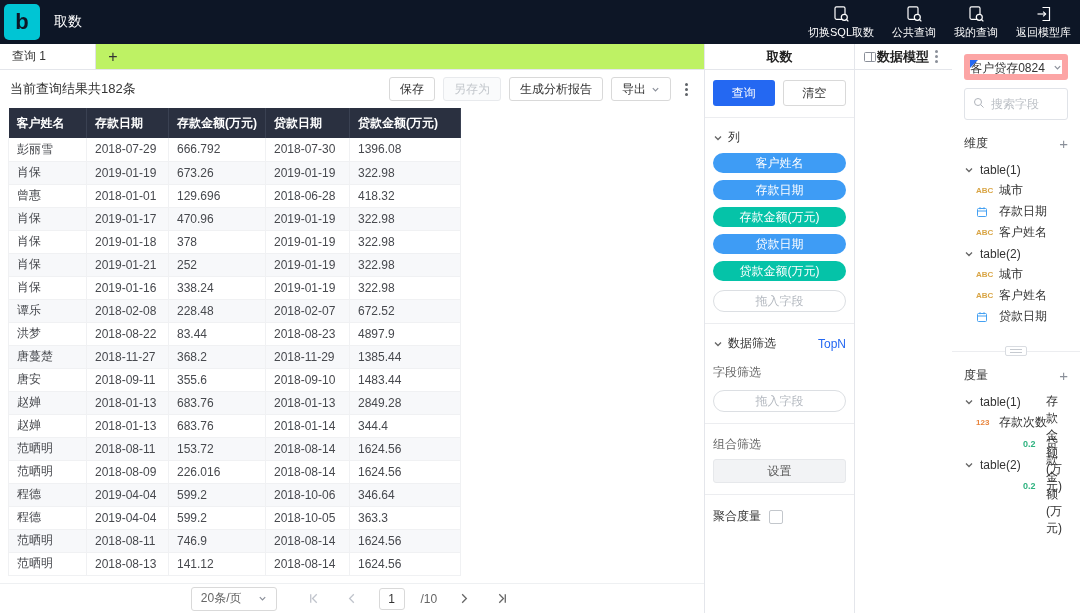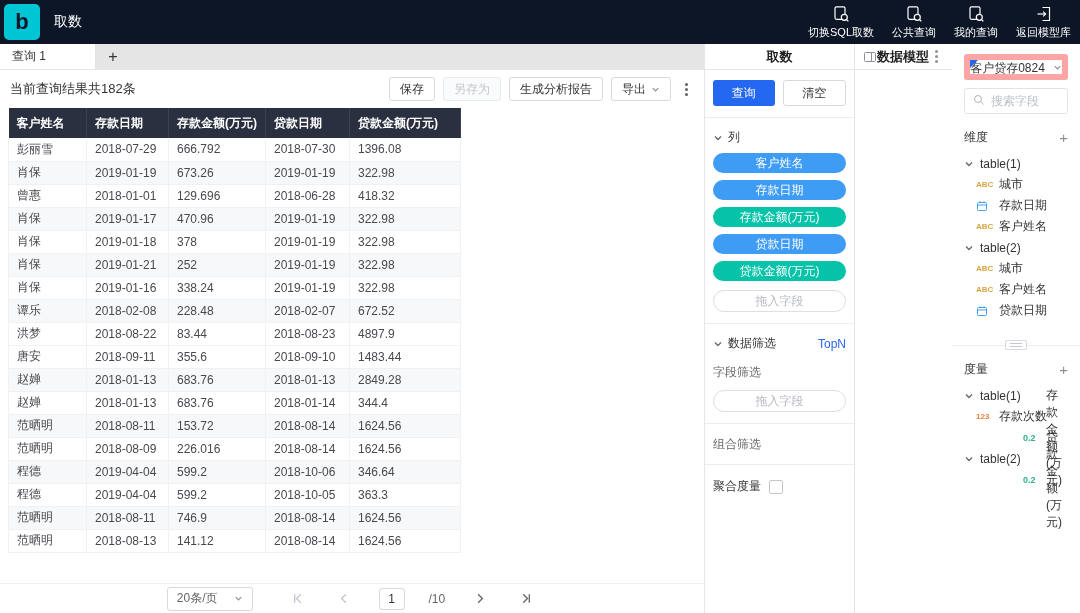--- a/index.html
+++ b/index.html
@@ -18,21 +18,21 @@
   .top-action .tlbl { font-size:11px; color:#fff; white-space:nowrap; }
   .ticon { height:18px; display:flex; align-items:center; }
 
   
   .main { display:flex; height:569px; }
   .left-col { flex:1; min-width:0; display:flex; flex-direction:column; border-right:1px solid #e4e6eb; }
   .query-panel { width:150px; border-right:1px solid #e4e6eb; display:flex; flex-direction:column; background:#fff; }
   .model-panel { width:225px; display:flex; flex-direction:row; background:#fff; }
 
   
-  .tabstrip { height:26px; background:#e5e5e5; border-bottom:1px solid #e4e6eb; display:flex; align-items:stretch; }
+  .tabstrip { height:26px; background:#bef264; border-bottom:1px solid #e4e6eb; display:flex; align-items:stretch; }
   .tab { width:96px; background:#fff; border-right:1px solid #e0e2e6; display:flex; align-items:center; padding:0 12px; }
   .tab-add { width:34px; display:flex; align-items:center; justify-content:center; font-size:16px; color:#333; cursor:pointer; }
 
   
   .results-toolbar { height:38px; display:flex; align-items:center; padding:0 10px; gap:8px; }
   .summary { font-size:13px; color:#333; margin-right:auto; }
   .btn { height:24px; line-height:22px; padding:0 10px; background:#fff; border:1px solid #d9d9d9;
          border-radius:3px; font-size:12px; color:#333; cursor:pointer; display:inline-flex; align-items:center; gap:5px; }
   .btn.disabled { color:#c3c7cc; border-color:#e8eaed; background:#fafbfc; }
   .vdots { display:inline-flex; flex-direction:column; gap:2px; align-items:center; padding:4px 6px; cursor:pointer; }
@@ -43,21 +43,21 @@
   .table-wrap { flex:1; overflow:hidden; margin-left:8px; }
   table { border-collapse:collapse; table-layout:fixed; }
   th { background:#2a3040; color:#fff; font-weight:bold; height:30px; text-align:left; padding:0 8px;
        font-size:12px; border-right:1px solid #3a4152; white-space:nowrap; overflow:hidden; }
   td { height:23px; padding:0 8px; border-bottom:1px solid #f0f1f3; border-right:1px solid #f0f1f3;
        font-size:12px; color:#47494e; white-space:nowrap; overflow:hidden; background:#fff; }
   td:first-child { border-left:1px solid #f0f1f3; }
   tr.alt td { background:#f7f8fa; }
 
   
-  .pagination { height:30px; border-top:1px solid #eef0f2; display:flex; align-items:center; justify-content:center; gap:24px; color:#666; }
+  .pagination { height:30px; border-top:1px solid #eef0f2; display:flex; align-items:center; justify-content:center; gap:16px; color:#666; }
   .page-size { height:24px; border:1px solid #d9d9d9; border-radius:3px; padding:0 9px; display:flex; align-items:center; gap:16px; cursor:pointer; }
   .page-btn { width:22px; height:22px; display:flex; align-items:center; justify-content:center; cursor:pointer; }
   .page-num { min-width:26px; height:22px; border:1px solid #d9d9d9; border-radius:3px; text-align:center; line-height:20px; color:#333; }
   .page-total { color:#666; }
 
   
   .panel-header { height:26px; line-height:25px; text-align:center; font-weight:bold; font-size:13px;
                   border-bottom:1px solid #e4e6eb; color:#222; }
   .qp-body { flex:1; overflow:hidden; padding:10px 8px 0; }
   .qc-buttons { display:flex; gap:8px; }
@@ -79,21 +79,21 @@
   .checkbox { width:14px; height:14px; border:1px solid #c3c7cc; border-radius:2px; background:#fff; cursor:pointer; }
 
   
   .model-header { height:26px; border-bottom:1px solid #e4e6eb; display:flex; align-items:center; padding:0 8px; }
   .mh-title { flex:1; text-align:center; font-weight:bold; font-size:13px; color:#222; }
   .mp-body { flex:1; overflow:hidden; padding:10px 12px 0; }
   .dataset-select { position:relative; height:26px; border:6px solid #fca5a5; border-radius:3px; background:#fff;
                     display:flex; justify-content:center; gap:8px; color:#333; cursor:pointer; overflow:hidden; }
   .dataset-select::before { content:""; position:absolute; left:0; top:0;
                     border-top:8px solid #2468f2; border-right:8px solid transparent; }
-  .search-box { margin-top:8px; height:26px; border:1px solid #e0e3e8; border-radius:3px; display:flex;
+  .search-box { margin-top:8px; height:32px; border:1px solid #e0e3e8; border-radius:3px; display:flex;
                 align-items:center; padding:2px 8px; gap:6px; background:#fff;justify-content:center; }
   .search-box input { border:none; outline:none; flex:1; font-size:12px; color:#333; background:transparent;
                       font-family:inherit; min-width:0; }
   .search-box input::placeholder { color:#bcc0c6; }
   .tree-header { display:flex; align-items:center; margin:15px 0 7px; color:#333; }
   .tree-header .plus { margin-left:auto; font-size:15px; color:#8a8f99; cursor:pointer; line-height:12px; }
   .tree-row { height:21px; display:flex; align-items:center; gap:6px; color:#333; cursor:pointer; }
   .tree-field { padding-left:12px; }
   .ficon { font-size:8px; font-weight:bold; width:17px; flex:0 0 17px; letter-spacing:0; display:flex; align-items:center; }
   .ficon.t-abc { color:#d9a545; }
@@ -256,20 +256,27 @@
                 <td>2018-02-07</td>
                 <td>672.52</td>
               </tr>
               <tr>
                 <td>洪梦</td>
                 <td>2018-08-22</td>
                 <td>83.44</td>
                 <td>2018-08-23</td>
                 <td>4897.9</td>
               </tr>
+              <tr class="alt">
+                <td>唐蔓楚</td>
+                <td>2018-11-27</td>
+                <td>368.2</td>
+                <td>2018-11-29</td>
+                <td>1385.44</td>
+              </tr>
               <tr>
                 <td>唐安</td>
                 <td>2018-09-11</td>
                 <td>355.6</td>
                 <td>2018-09-10</td>
                 <td>1483.44</td>
               </tr>
               <tr class="alt">
                 <td>赵婵</td>
                 <td>2018-01-13</td>
@@ -402,20 +409,21 @@
           </span>
           <span>数据筛选</span>
           <span class="topn">TopN</span>
         </div>
         <div class="sub-label">字段筛选</div>
         <div class="drop-box">拖入字段</div>
 
         <div class="divider"></div>
 
         <div class="sub-label">组合筛选</div>
+        <button class="settings-btn">设置</button>
 
         <div class="divider"></div>
 
         <div class="agg-row">
           <span>聚合度量</span>
           <span class="checkbox"></span>
         </div>
       </div>
     </aside>
 

